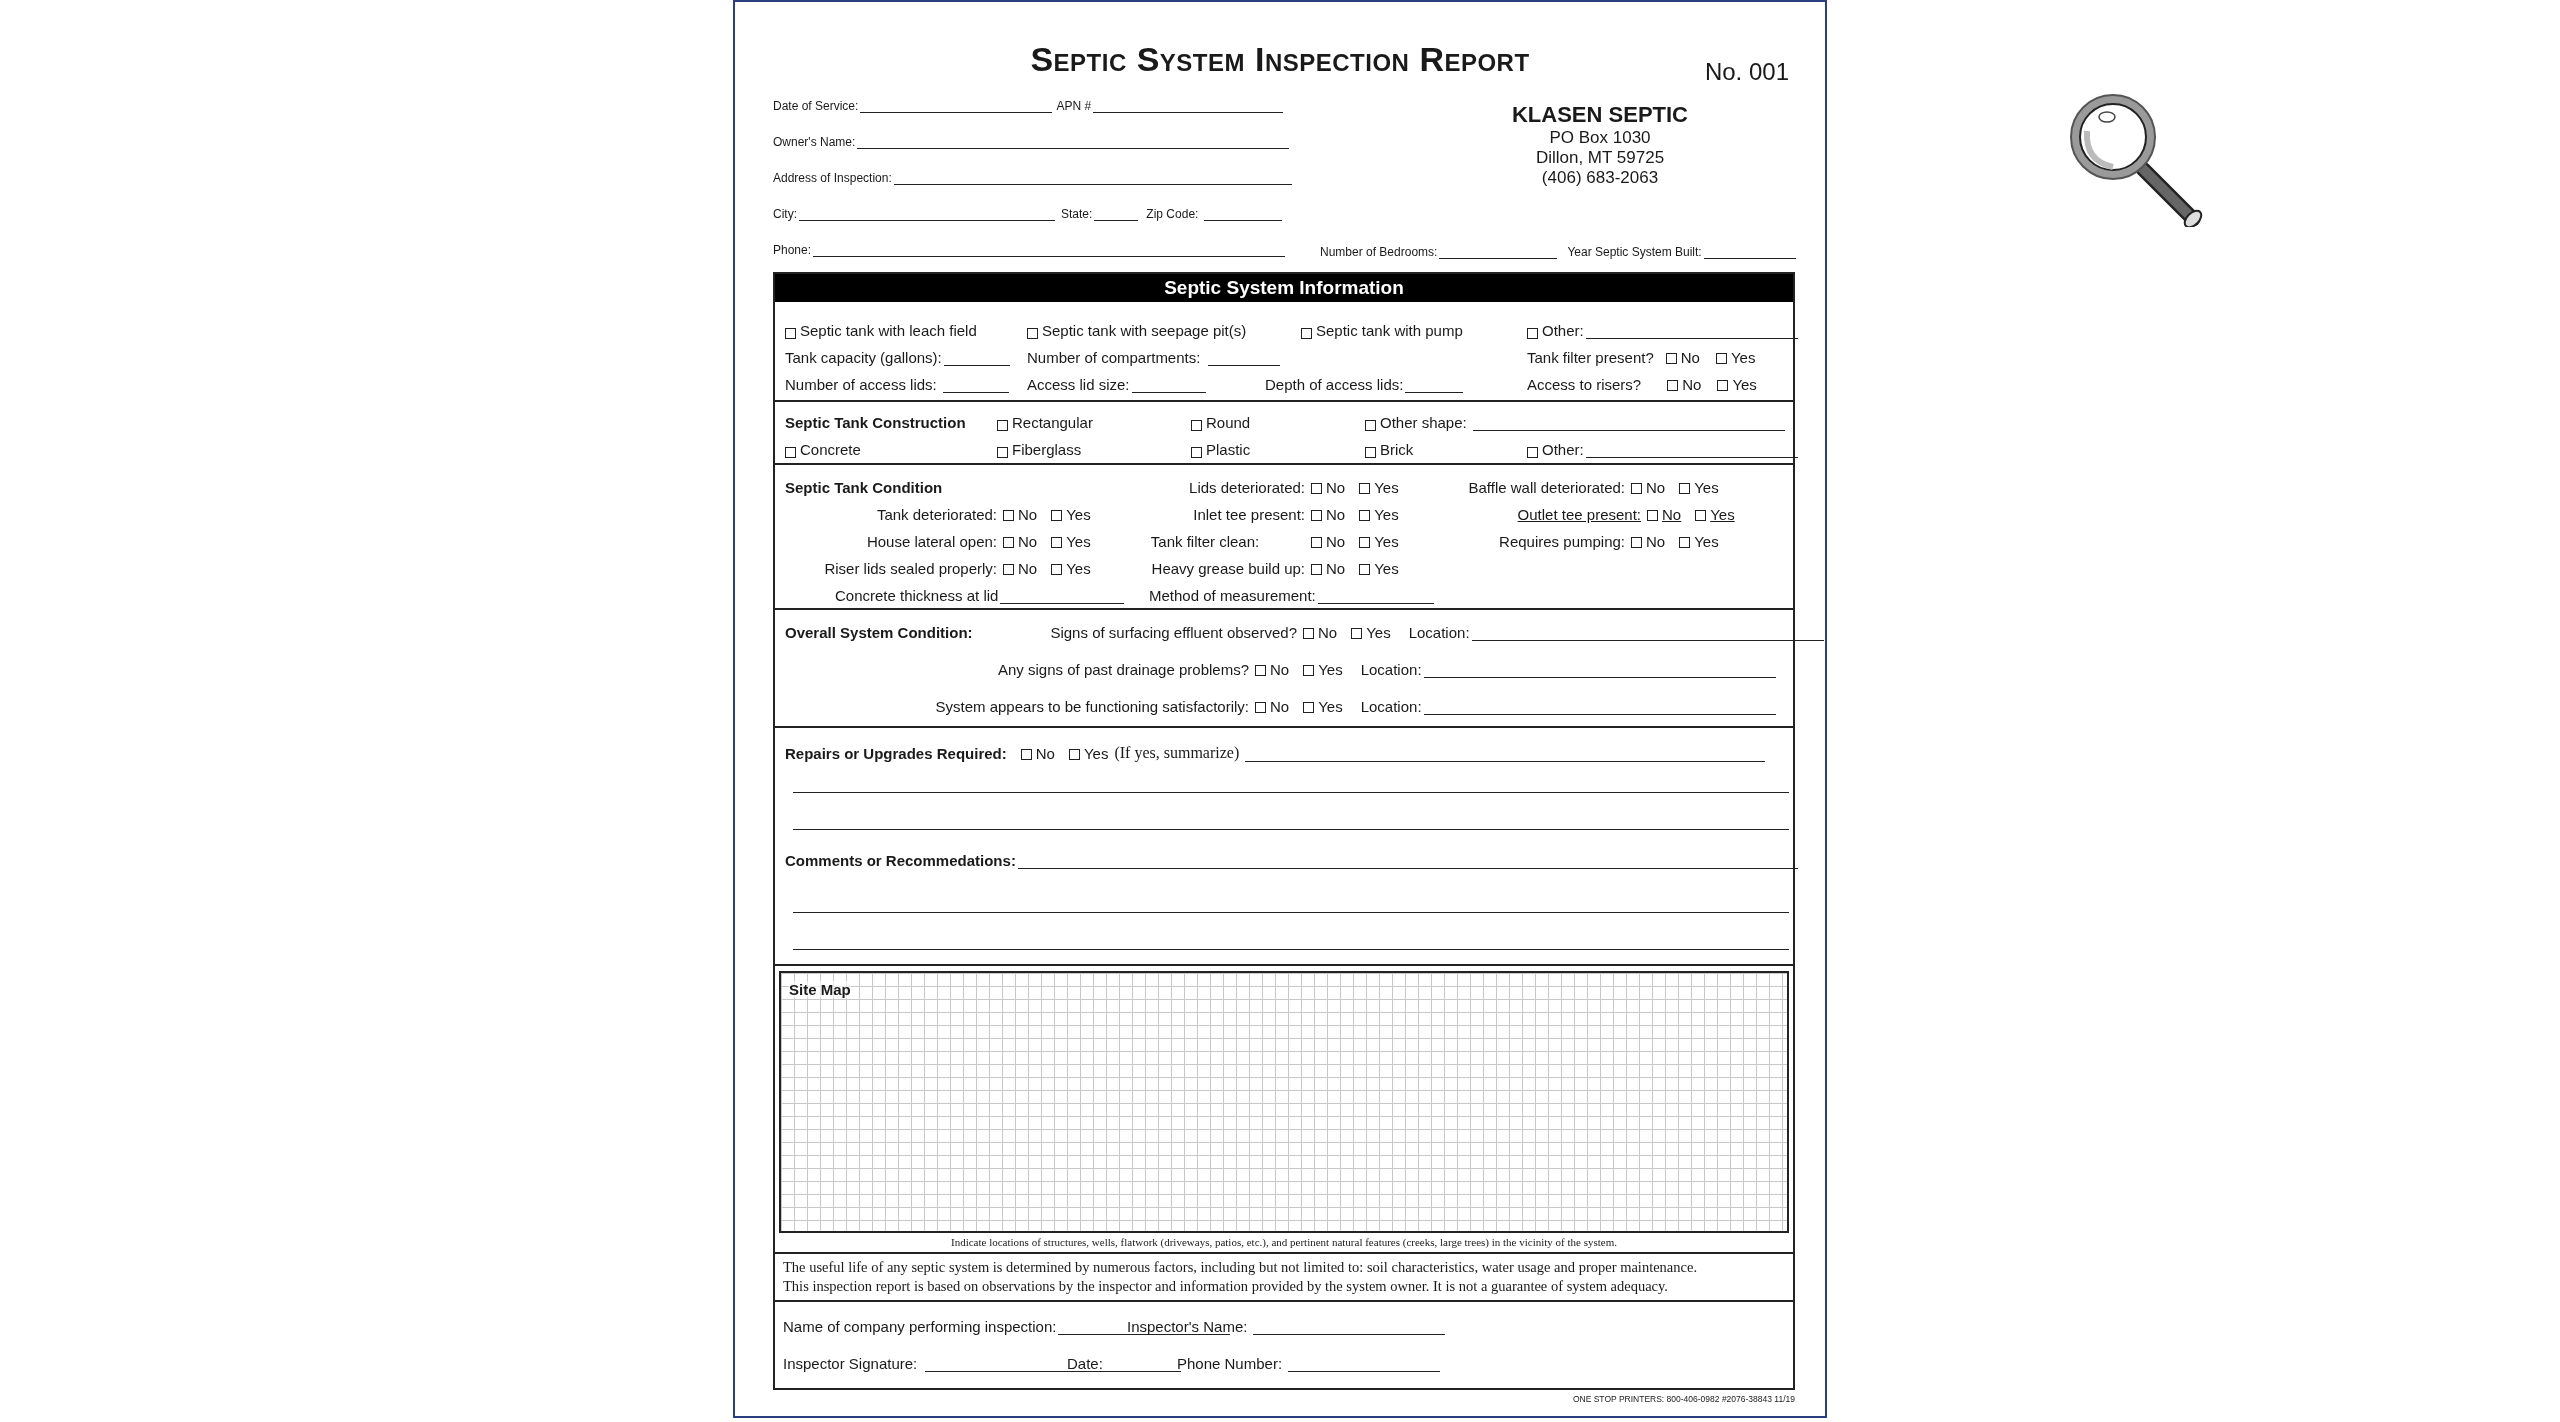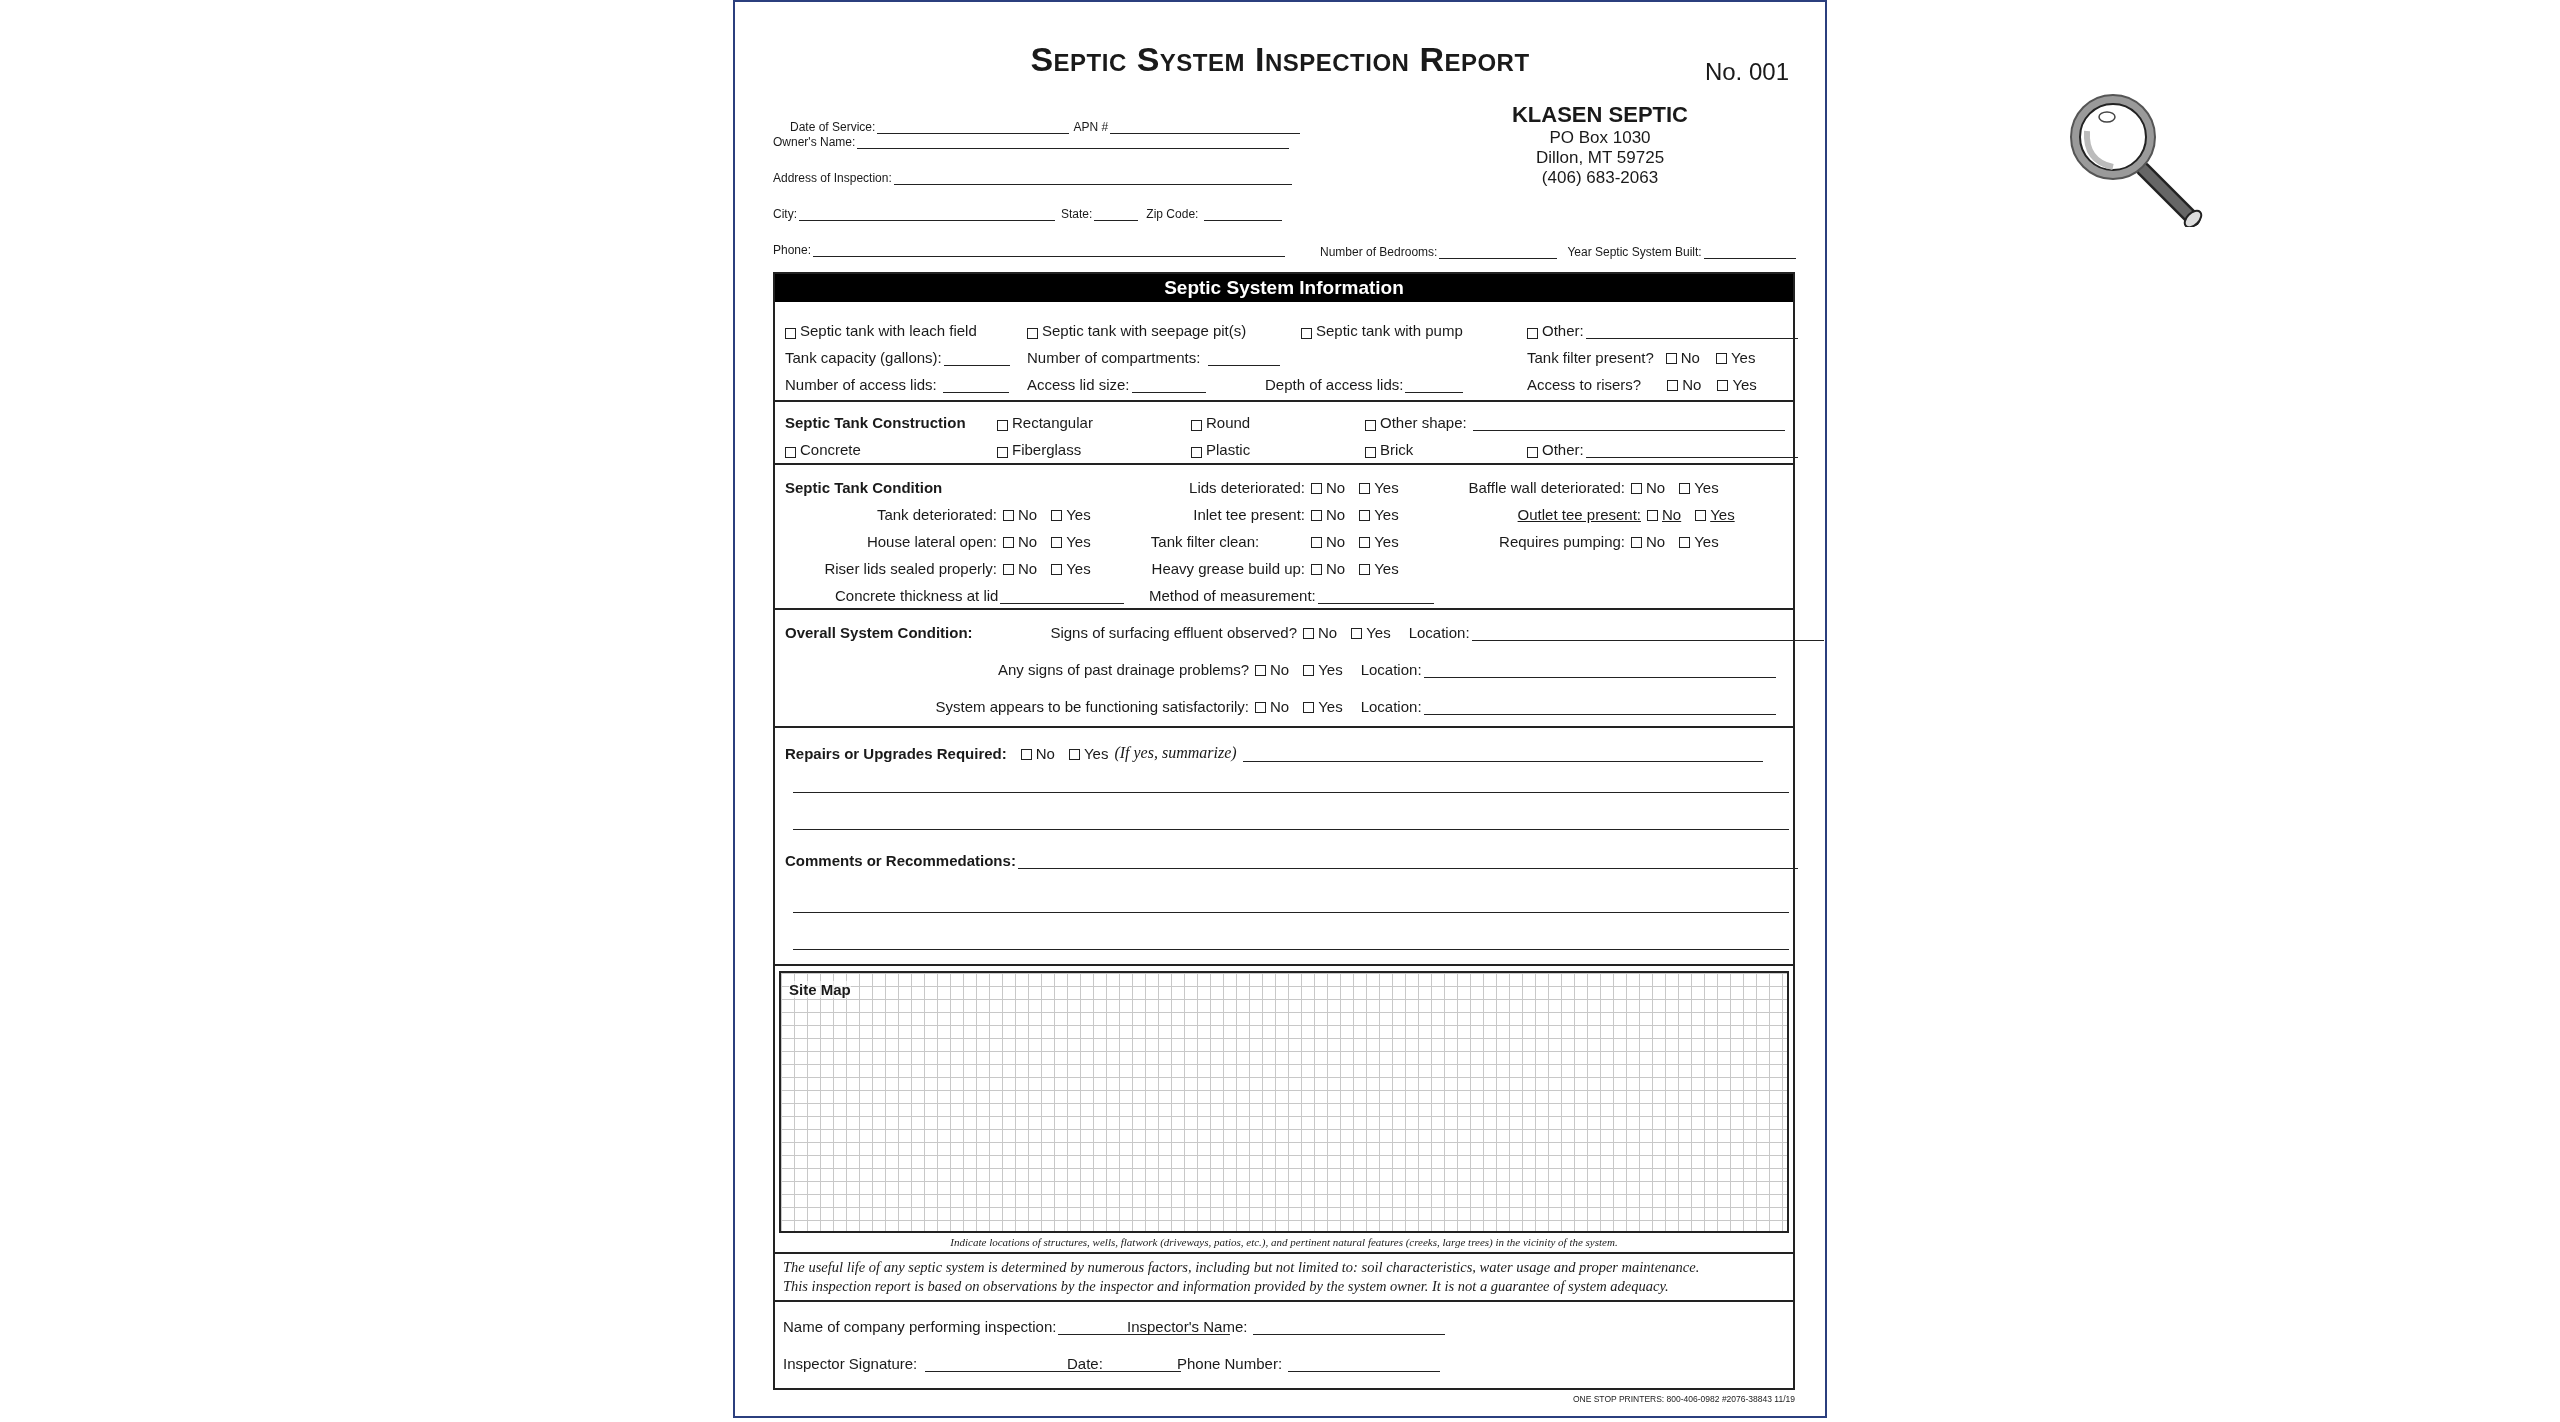--- a/index.html
+++ b/index.html
@@ -17,39 +17,39 @@
   .company .name { font-weight:bold; font-size:22px; line-height:26px; }
   .mag { left:1330px; top:85px; }
 
   .box { position:absolute; left:38px; width:1022px; border:2px solid #222; box-sizing:border-box; }
   .sec-bar { background:#000; color:#fff; text-align:center; font-weight:bold; font-size:19px; height:28px; line-height:28px; }
   .row { position:absolute; font-size:15px; white-space:nowrap; display:flex; align-items:flex-end; }
   .cb { display:inline-block; width:11px; height:11px; border:1.5px solid #222; margin-right:4px; box-sizing:border-box; vertical-align:-1px; }
   .b { font-weight:bold; }
   .ul { display:inline-block; border-bottom:1.5px solid #222; height:14px; margin-left:2px; }
   .div { position:absolute; left:0; right:0; border-top:2px solid #222; }
-  .ital { font-family:"Liberation Serif", serif; font-style:italic; }
+  .ital { font-family:"Liberation Serif", serif; }
   .grid { position:absolute; left:4px; right:4px; border:2px solid #222; box-sizing:border-box;
           background-color:#fff;
           background-image:
             linear-gradient(#c8c8c8 1px, transparent 1px),
             linear-gradient(90deg, #c8c8c8 1px, transparent 1px),
             linear-gradient(#9a9a9a 1px, transparent 1px),
             linear-gradient(90deg, #9a9a9a 1px, transparent 1px);
           background-size:13px 13px, 13px 13px, 130px 130px, 130px 130px; }
 </style>
 </head>
 <body>
 
 <div class="page">
 
   <div class="abs title">Septic System Inspection Report</div>
   <div class="abs docno">No. 001</div>
 
-  <div class="abs hdr-field" style="left:55px;top:96px;margin-top:21px;">
+  <div class="abs hdr-field" style="left:38px;top:96px;">
     <span>Date of Service:</span>
     <span class="line" style="width:192px"></span>
     <span style="margin-left:4px">APN #</span>
     <span class="line" style="width:190px"></span>
   </div>
   <div class="abs hdr-field" style="left:38px;top:132px;">
     <span>Owner's Name:</span>
     <span class="line" style="width:432px"></span>
   </div>
   <div class="abs hdr-field" style="left:38px;top:168px;">

